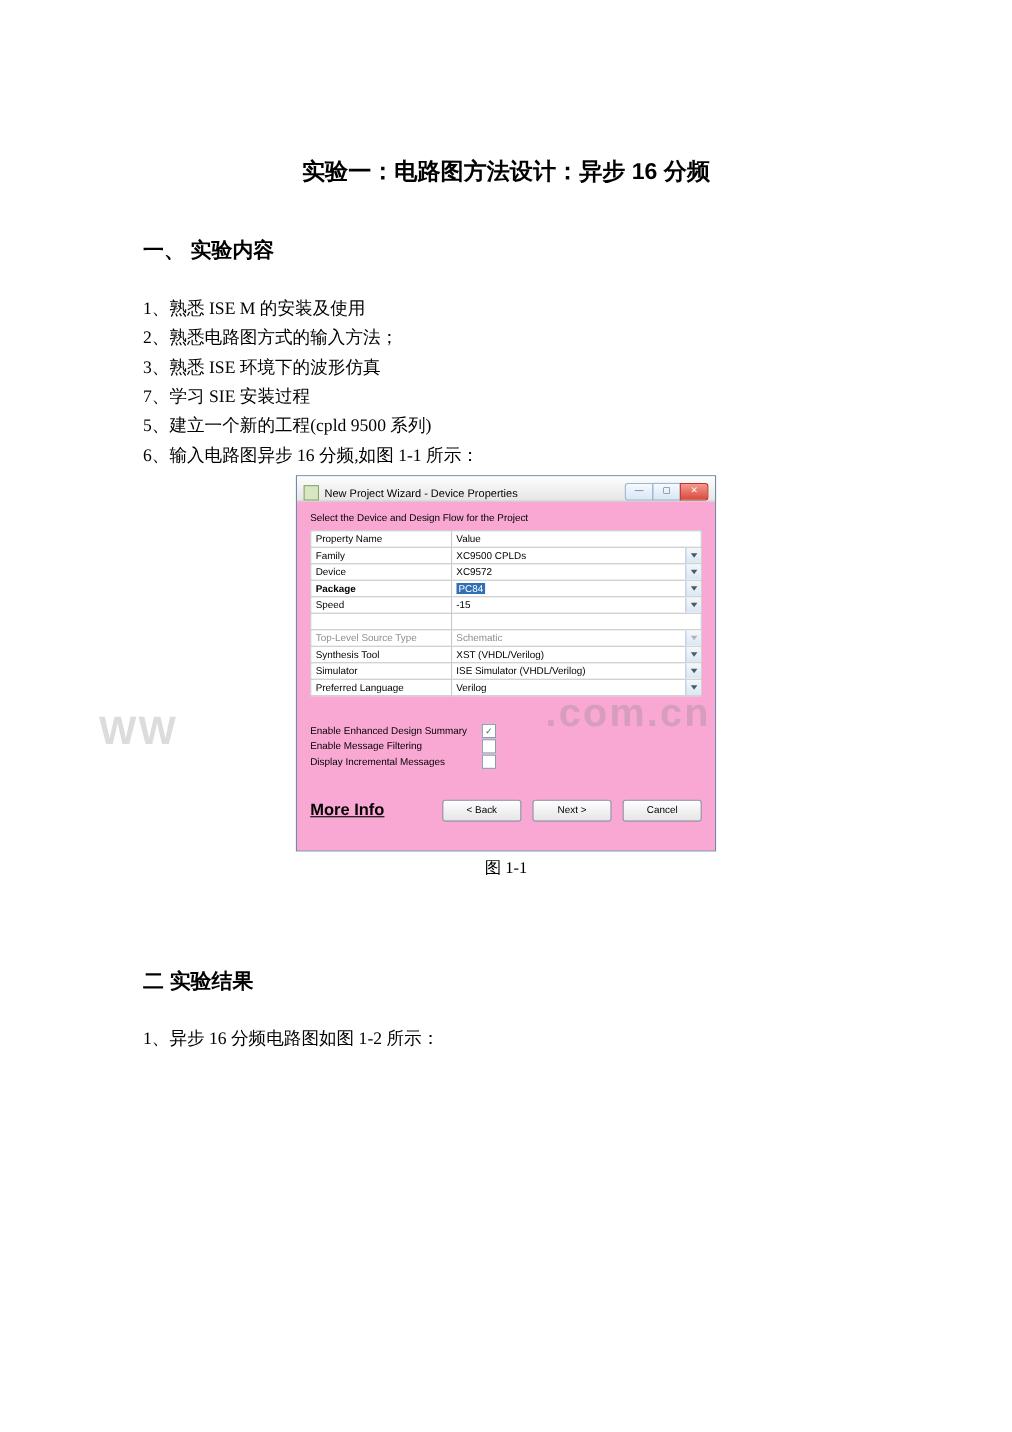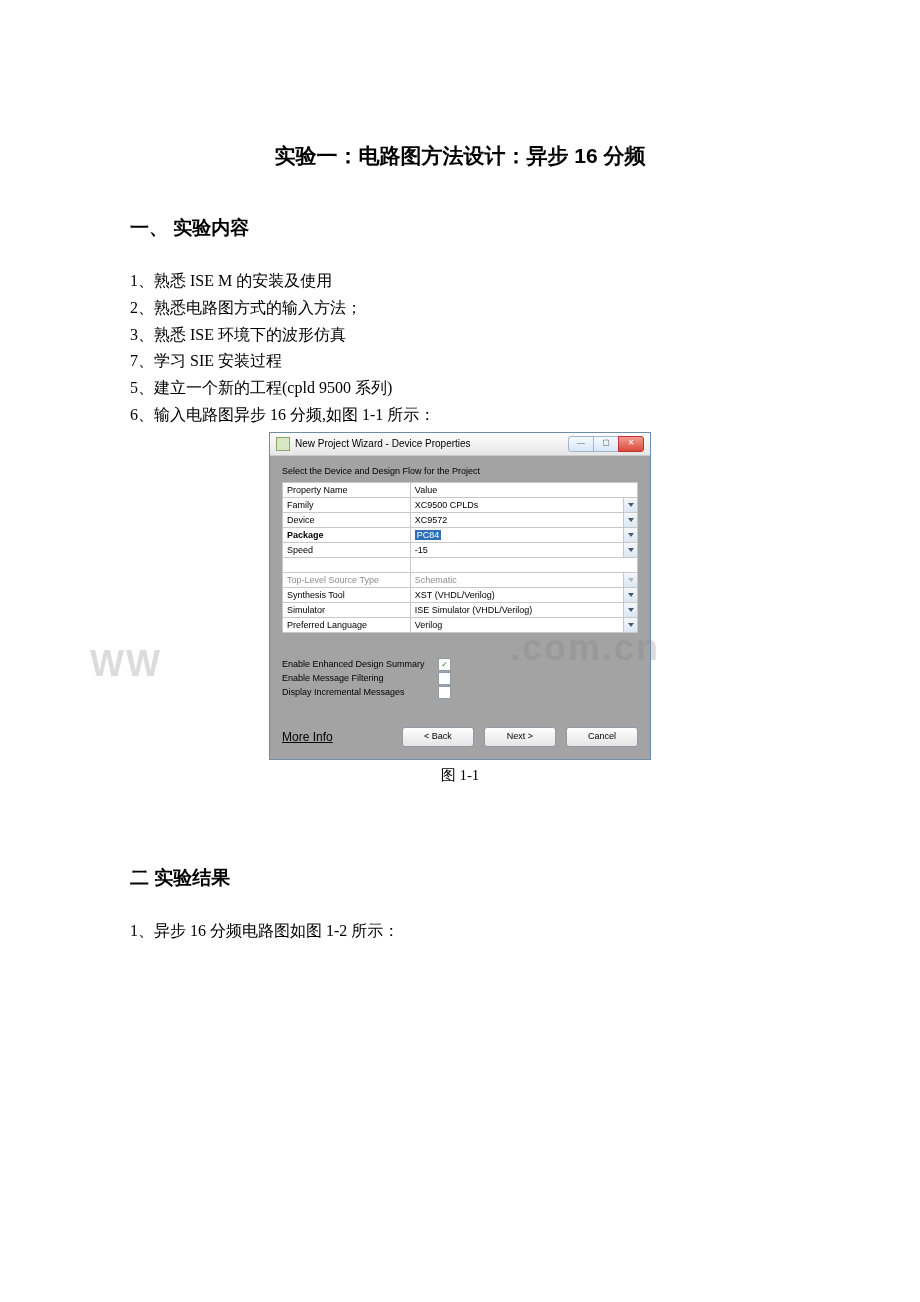--- a/index.html
+++ b/index.html
@@ -45,21 +45,21 @@
     text-align: left;
     font-family: "SimSun", Tahoma, sans-serif;
     font-size: 9px;
     color: #000;
   }
   .titlebar {
     height: 22px;
     background: linear-gradient(#fdfdfd, #e6e6e6);
     border-bottom: 1px solid #c9c9c9;
     display: flex;
-    align-items: center;
+    align-items: flex-end;
     padding: 0 6px;
     position: relative;
   }
   .titlebar .appicon {
     width: 12px;
     height: 12px;
     background: #d8e6c3;
     border: 1px solid #8aa86e;
     margin-right: 5px;
   }
@@ -84,22 +84,22 @@
   }
   .win-btn.close {
     background: linear-gradient(#f49a8f, #d94b3b);
     color: #fff;
     border-color: #b33;
     border-top-right-radius: 3px;
     border-bottom-right-radius: 3px;
   }
   .win-btn.min { border-top-left-radius: 3px; border-bottom-left-radius: 3px;}
   .dlg-body {
-    padding: 10px 12px 12px 12px;
-    background: #a3a3a3;
+    padding: 10px 12px 26px 12px;
+    background: #f9a8d4;
   }
   .dlg-instruction {
     font-size: 9px;
     margin-bottom: 6px;
   }
   table.props {
     width: 100%;
     border-collapse: collapse;
     background: #ffffff;
     table-layout: fixed;
@@ -175,21 +175,22 @@
   .btn-row {
     display: flex;
     justify-content: flex-end;
     align-items: center;
     gap: 10px;
     margin-top: 28px;
   }
   .btn-row .moreinfo {
     margin-right: auto;
     text-decoration: underline;
-    font-size: 12px;
+    font-size: 15px;
+    font-weight: bold;
   }
   .btn {
     min-width: 58px;
     height: 18px;
     border: 1px solid #8f9aa6;
     border-radius: 3px;
     background: linear-gradient(#fefefe, #e5e5e5);
     font-size: 9px;
     text-align: center;
     line-height: 16px;
@@ -224,21 +225,21 @@
 
   <p class="para">1、熟悉 ISE M 的安装及使用</p>
   <p class="para">2、熟悉电路图方式的输入方法；</p>
   <p class="para">3、熟悉 ISE 环境下的波形仿真</p>
   <p class="para">7、学习 SIE 安装过程</p>
   <p class="para">5、建立一个新的工程(cpld 9500 系列)</p>
   <p class="para">6、输入电路图异步 16 分频,如图 1-1 所示：</p>
 
   <div class="figure-wrap wm-wrap">
     <span class="watermark" style="left:-40px; top:211px;">WW</span>
-    <span class="watermark" style="left:380px; top:195px;text-align:center;">.com.cn</span>
+    <span class="watermark" style="left:366px; top:195px;text-align:center;">.com.cn</span>
 
     <div class="dialog">
       <div class="titlebar">
         <span class="appicon"></span>
         <span class="titlebar-text">New Project Wizard - Device Properties</span>
         <div class="win-btns">
           <div class="win-btn min">—</div>
           <div class="win-btn">▢</div>
           <div class="win-btn close">✕</div>
         </div>

